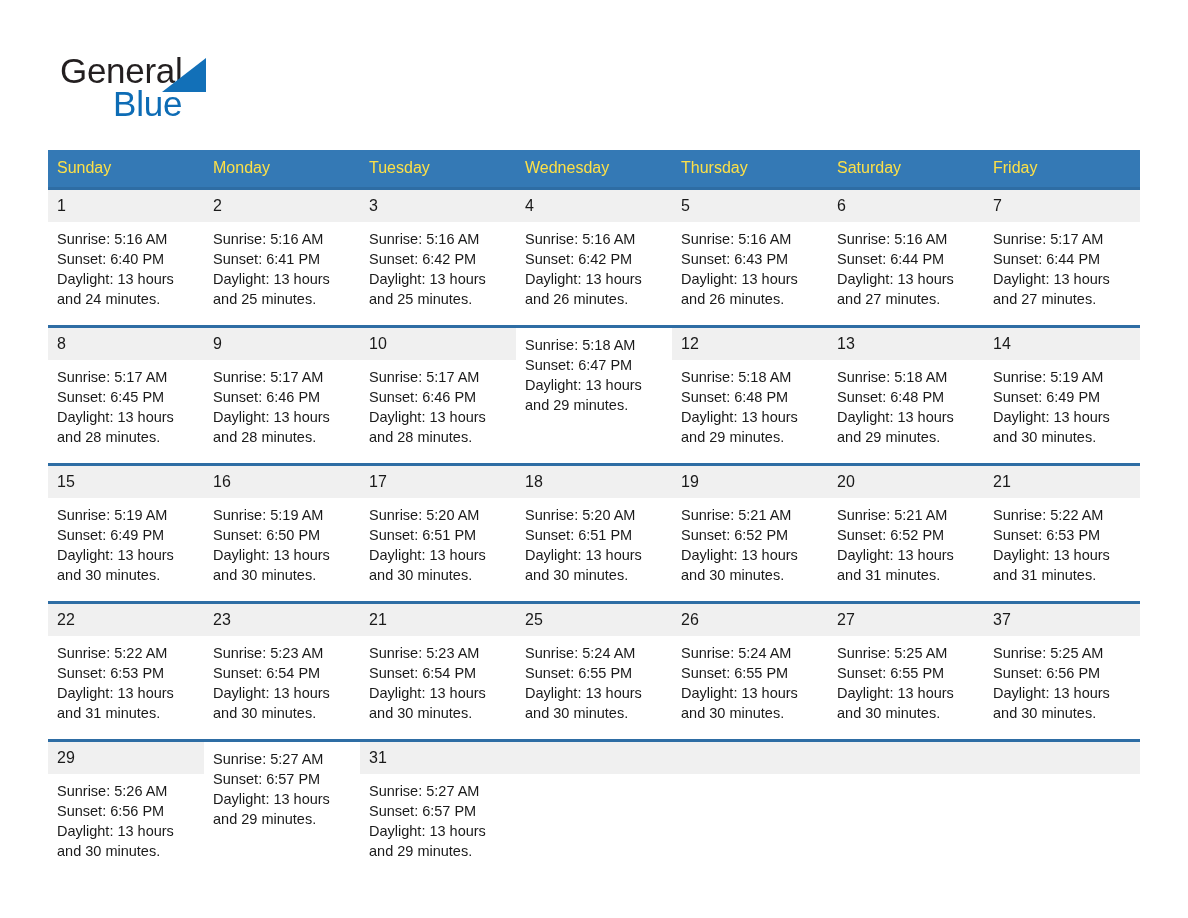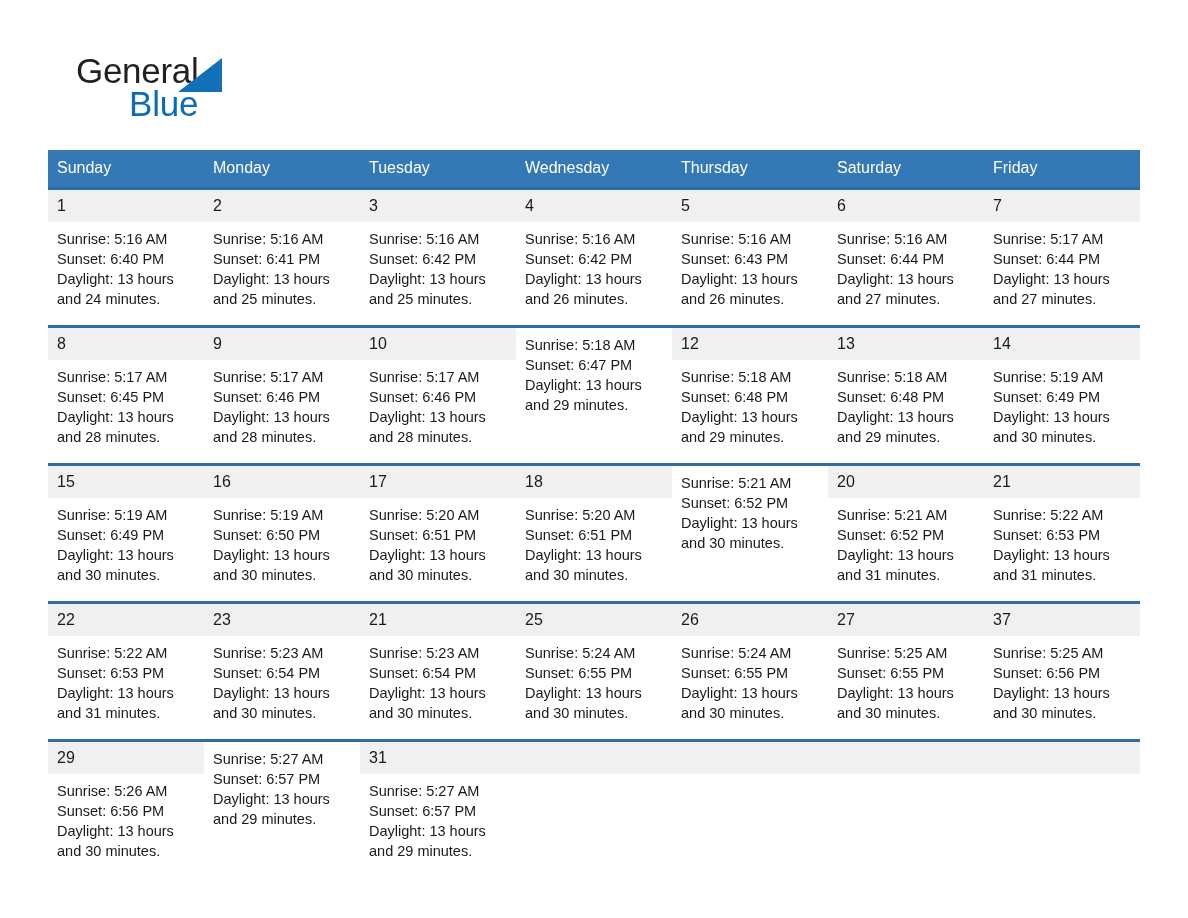--- a/index.html
+++ b/index.html
@@ -21,21 +21,21 @@
     width: 1188px;
     height: 918px;
     padding: 0;
   }
 
   
   .masthead {
     display: flex;
     align-items: flex-start;
     justify-content: space-between;
-    padding: 44px 56px 0 76px;
+    padding: 44px 56px 0 60px;
     height: 150px;
   }
 
   .brand {
     position: relative;
     width: 220px;
     height: 82px;
     padding-top: 8px;
   }
   .brand-line1 {
@@ -89,21 +89,21 @@
     margin: 0 48px;
     width: 1092px;
   }
 
   .weekdays {
     display: grid;
     grid-template-columns: repeat(7, 1fr);
     background: #3479b5;
   }
   .weekday {
-    color: #ffffff;
+    color: #fde047;
     font-size: 16px;
     line-height: 20px;
     padding: 8px 0 9px 9px;
   }
 
   .week {
     display: grid;
     grid-template-columns: repeat(7, 1fr);
     border-top: 3px solid #2e6da4;
   }
@@ -327,20 +327,21 @@
       <div class="day-cell">
         <div class="day-number">18</div>
         <div class="day-body">
           <div>Sunrise: 5:20 AM</div>
           <div>Sunset: 6:51 PM</div>
           <div>Daylight: 13 hours</div>
           <div>and 30 minutes.</div>
         </div>
       </div>
       <div class="day-cell">
+        <div class="day-number">19</div>
         <div class="day-body">
           <div>Sunrise: 5:21 AM</div>
           <div>Sunset: 6:52 PM</div>
           <div>Daylight: 13 hours</div>
           <div>and 30 minutes.</div>
         </div>
       </div>
       <div class="day-cell">
         <div class="day-number">20</div>
         <div class="day-body">

